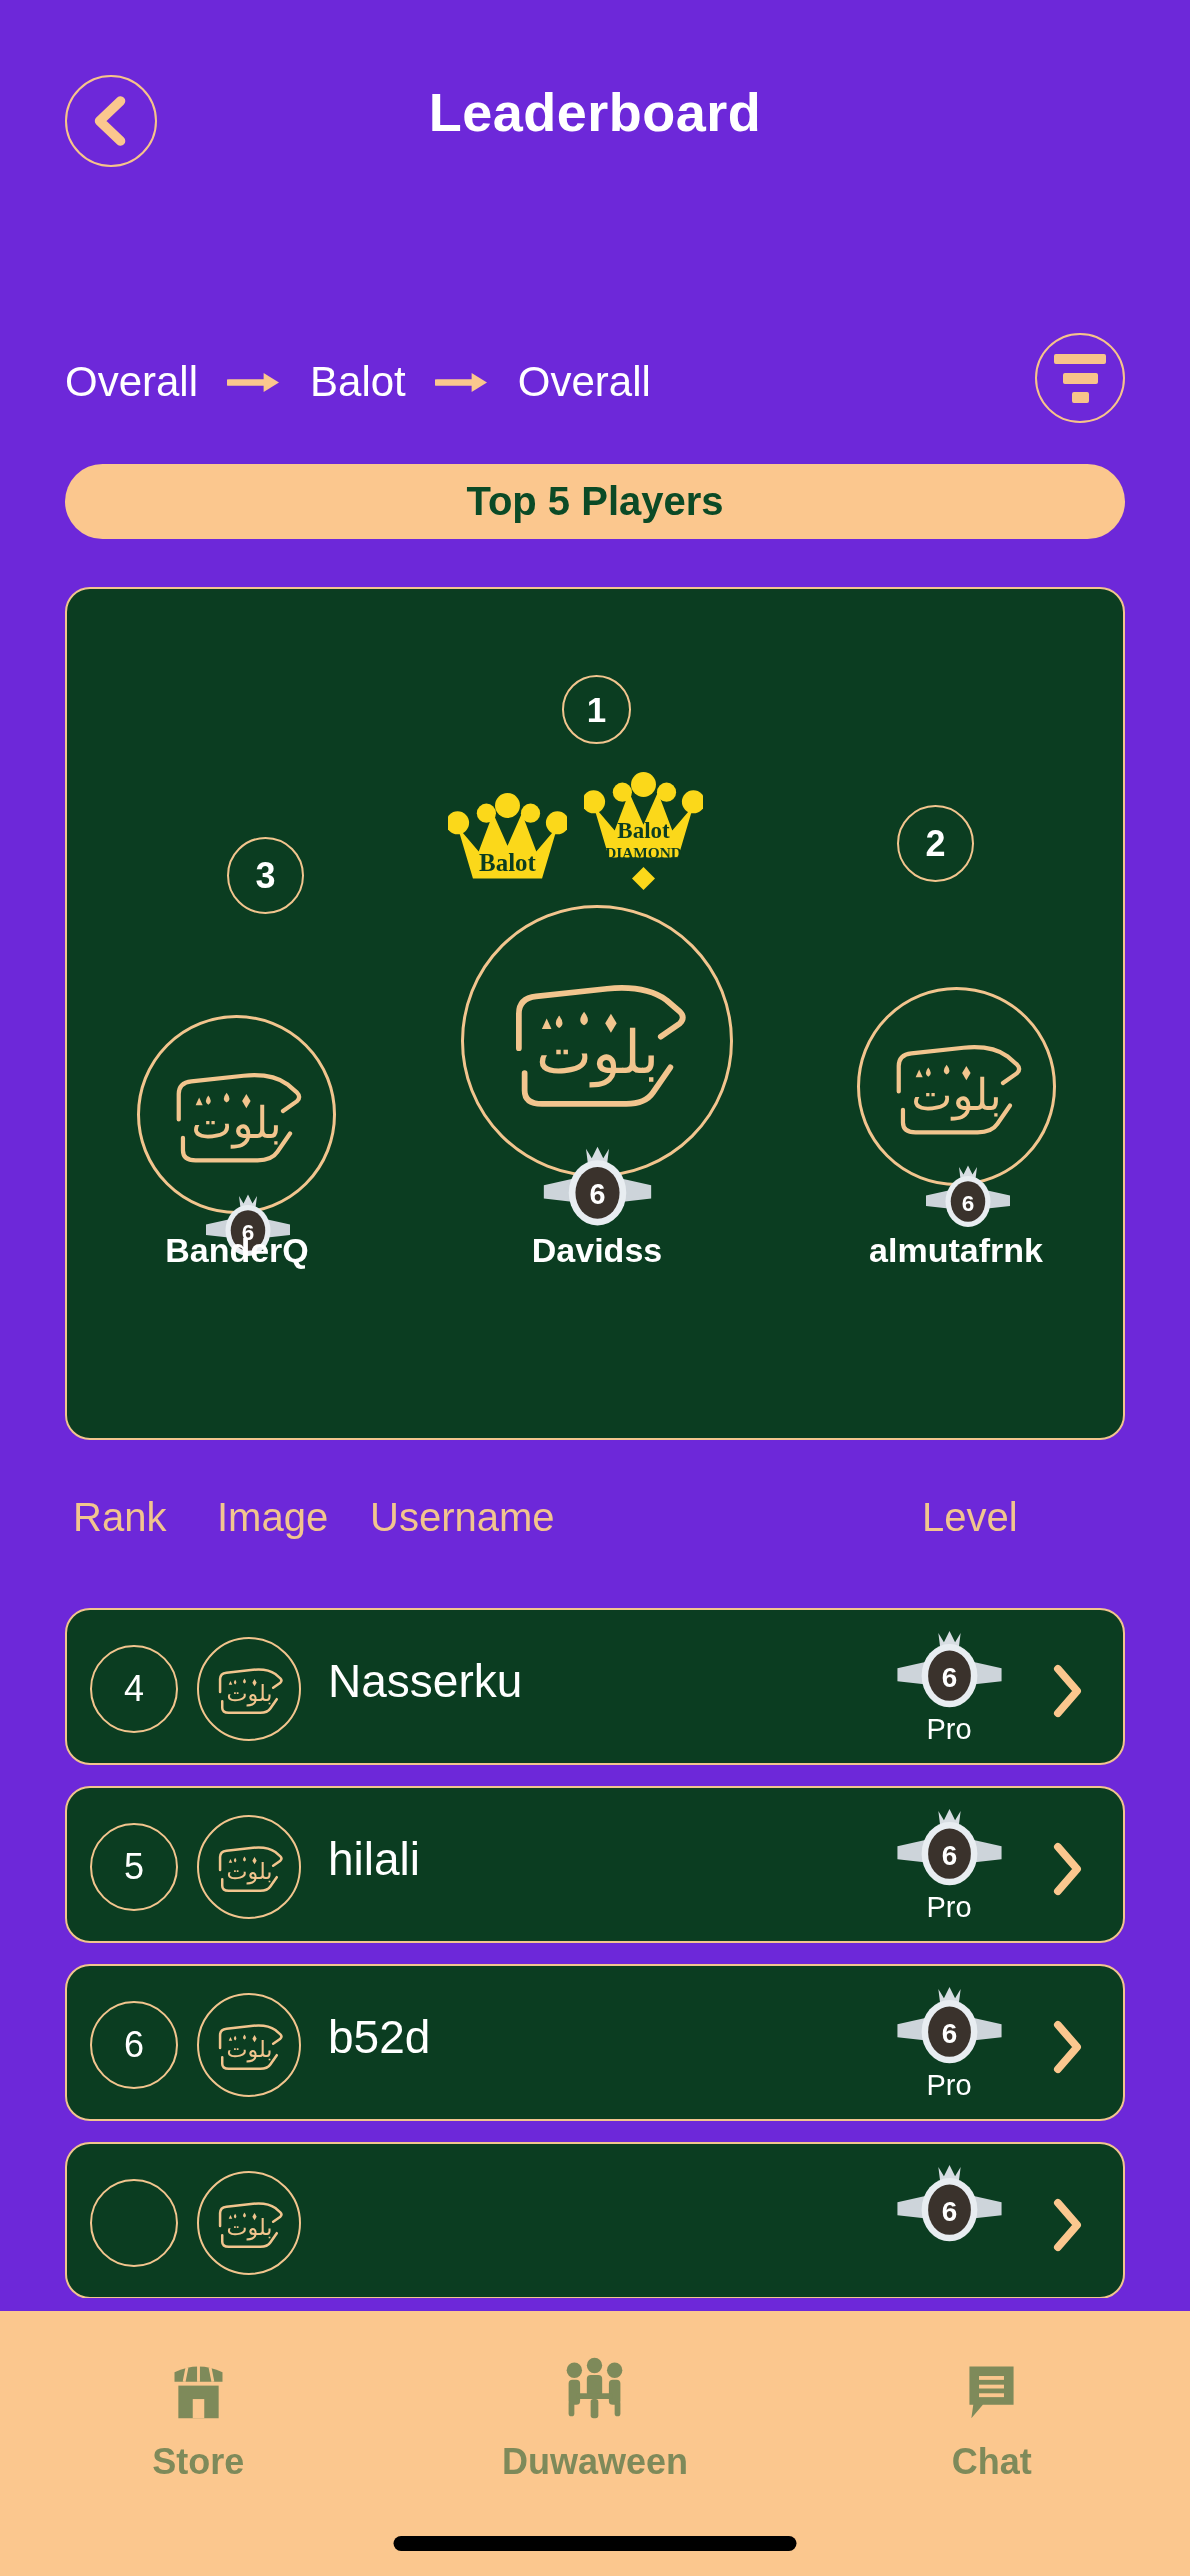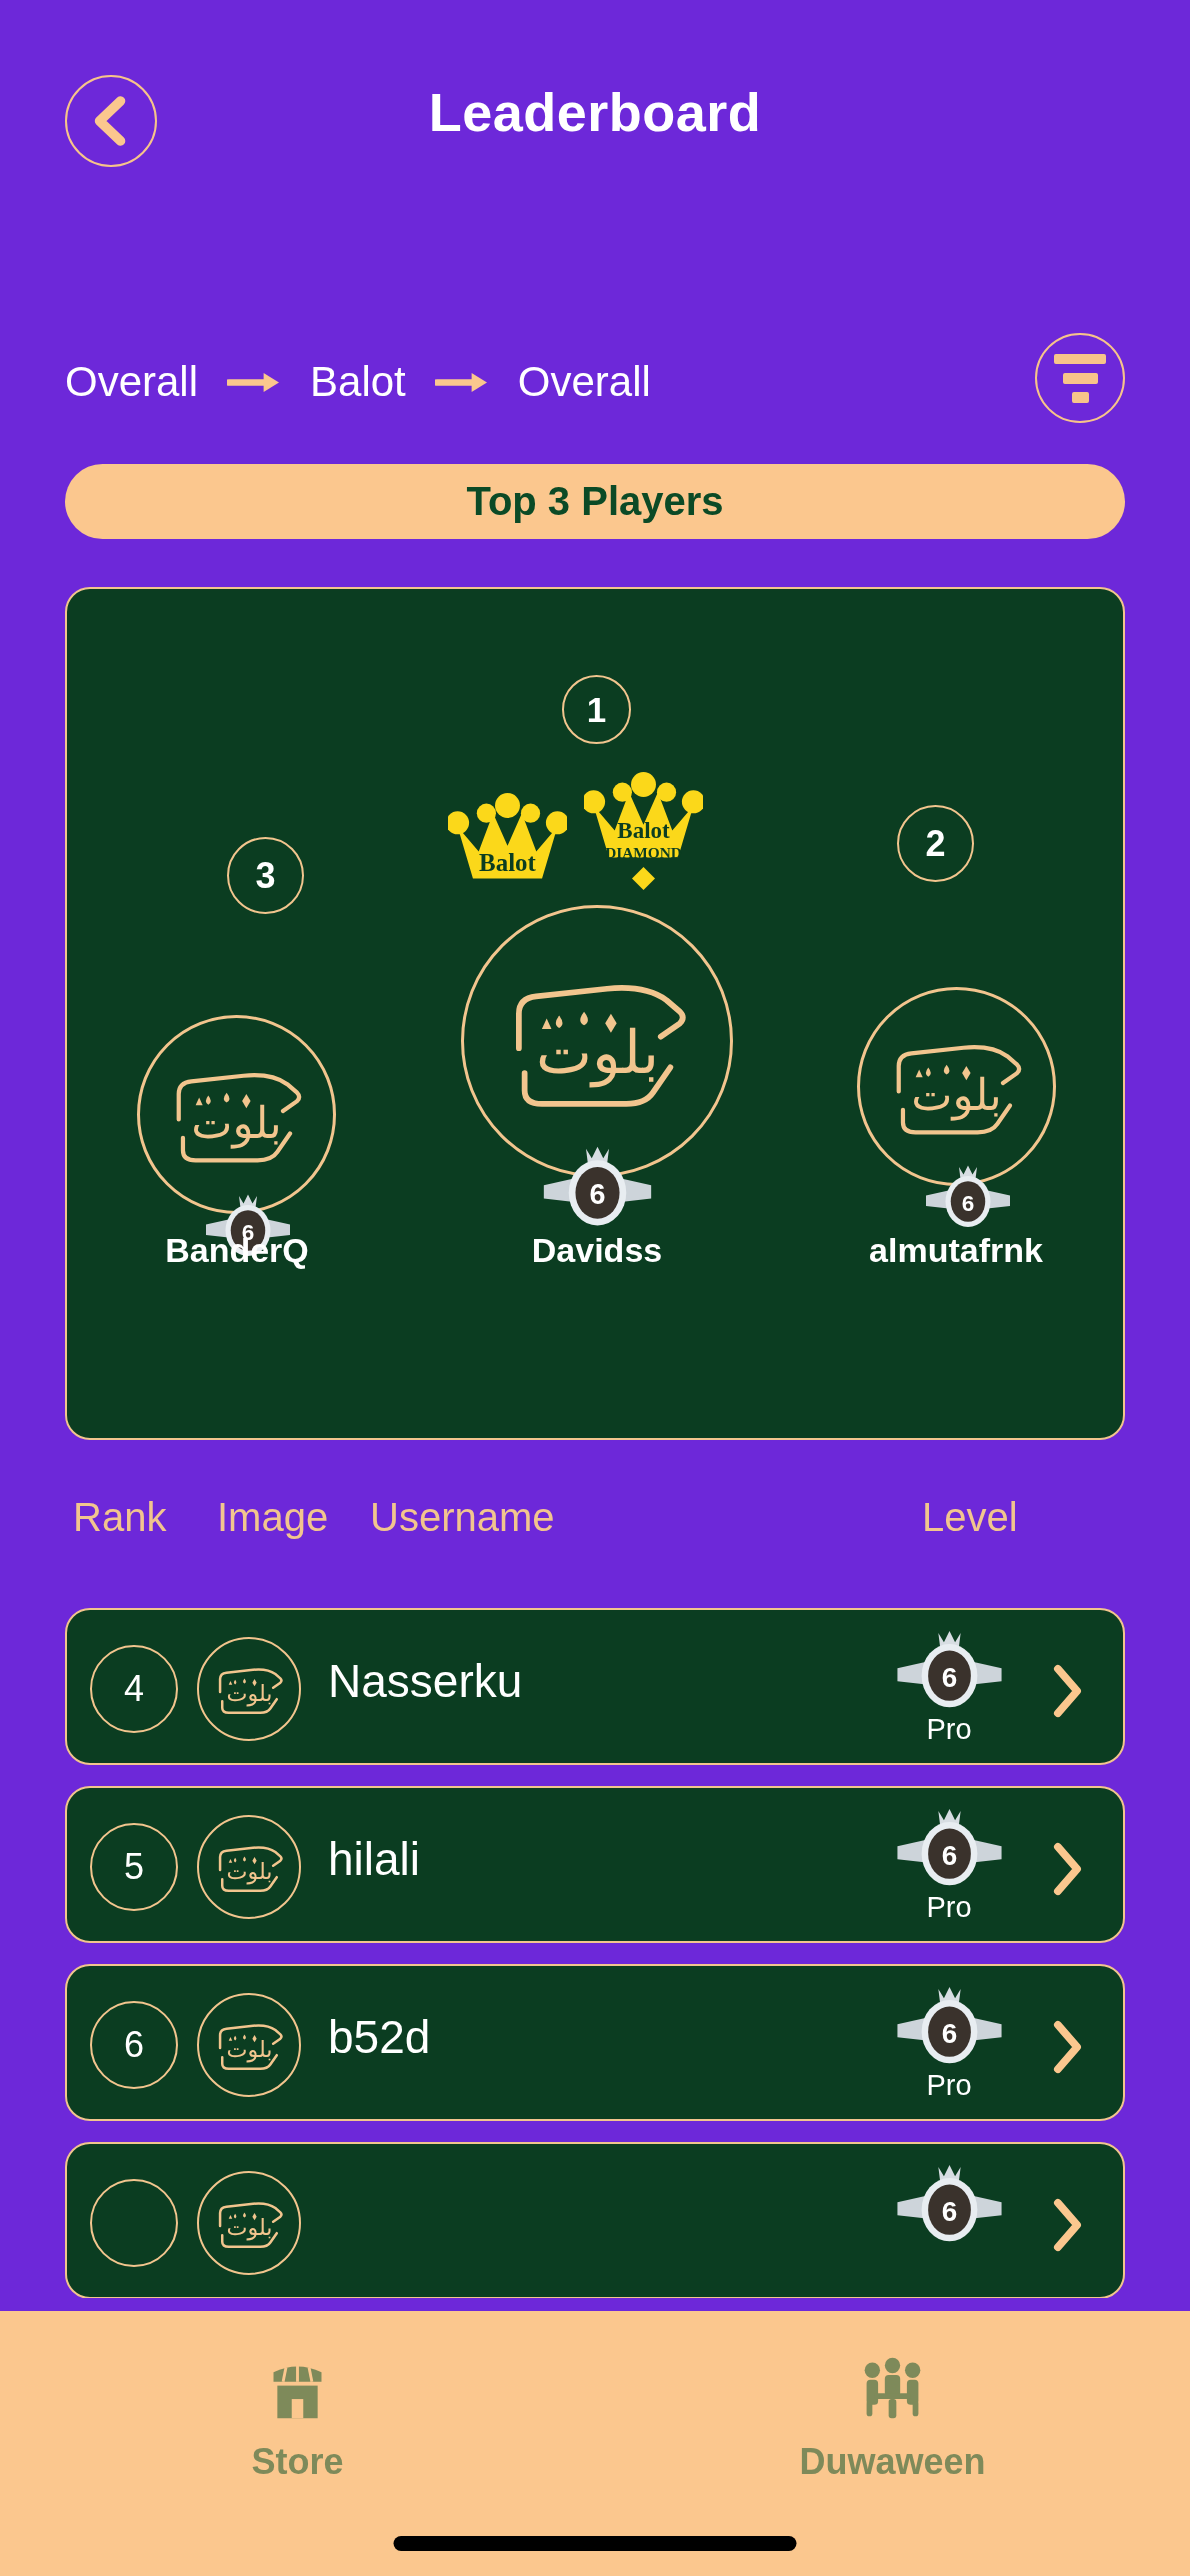--- a/index.html
+++ b/index.html
@@ -228,21 +228,21 @@
       </span>
       <span class="crumb">Overall</span>
     </div>
     <div class="filter-btn">
       <i class="fb1"></i>
       <i class="fb2"></i>
       <i class="fb3"></i>
     </div>
   </div>
 
-  <div class="top3-banner">Top 3 Players</div>
+  <div class="top3-banner">Top 5 Players</div>
 
   <div class="podium">
 
     <div class="rank-bubble rb1">1</div>
     <div class="rank-bubble rb2">2</div>
     <div class="rank-bubble rb3">3</div>
 
     <div class="crowns">
       <svg class="crown crown-a" width="119" height="100" viewBox="0 0 124 104">
         <path d="M10 36 L26 90 L98 90 L114 36 L92 62 L77 22 L62 56 L47 22 L32 62 Z" fill="#fbd81a"></path>
@@ -489,19 +489,30 @@
           <circle cx="58" cy="18" r="8" fill="#7e8a5a"></circle>
           <rect x="52" y="28" width="12" height="26" rx="4" fill="#7e8a5a"></rect>
           <rect x="58" y="50" width="6" height="16" rx="3" fill="#7e8a5a"></rect>
           <rect x="18" y="42" width="38" height="6" rx="2" fill="#7e8a5a"></rect>
         </svg>
       </span>
       <span class="nav-label">Duwaween</span>
     </div>
 
 
+    <div class="nav-item">
+      <span class="nav-icon">
+        <svg width="71" height="71" viewBox="0 0 74 74">
+          <path d="M14 14 L60 14 L60 54 L28 54 L16 68 L18 54 L14 54 Z" fill="#7e8a5a"></path>
+          <rect x="24" y="24" width="26" height="4" fill="#fbc78e"></rect>
+          <rect x="24" y="33" width="26" height="4" fill="#fbc78e"></rect>
+          <rect x="24" y="42" width="26" height="4" fill="#fbc78e"></rect>
+        </svg>
+      </span>
+      <span class="nav-label">Chat</span>
+    </div>
 
 
     <div class="home-indicator"></div>
   </div>
 
 </div>
 
 
 </body></html>

